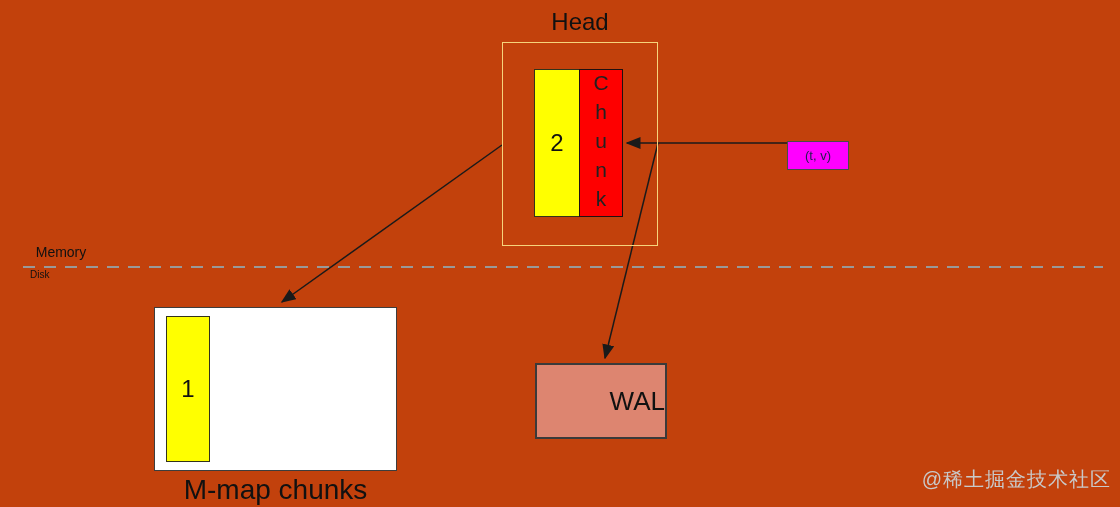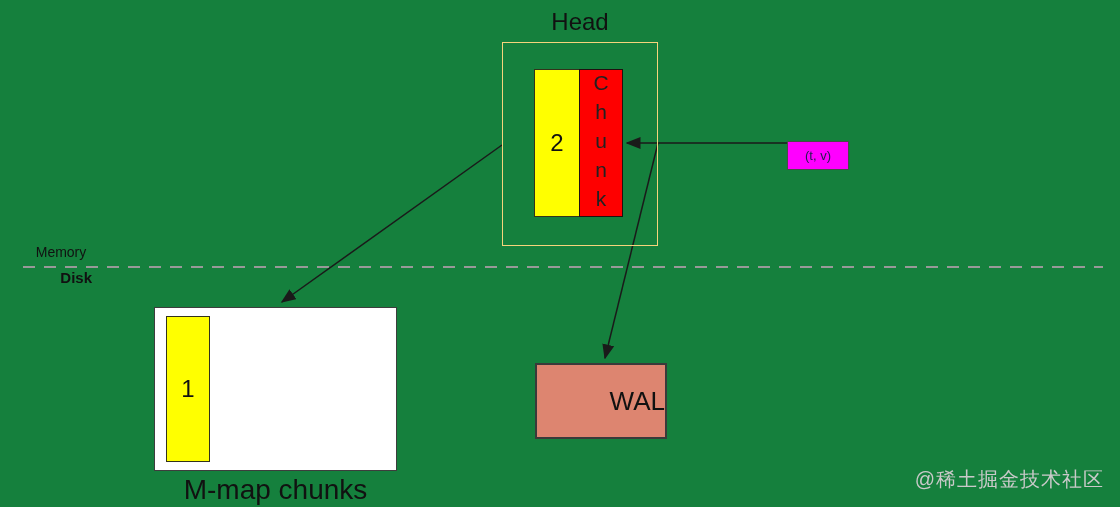--- a/index.html
+++ b/index.html
@@ -5,21 +5,21 @@
   html, body {
     margin: 0;
     padding: 0;
     background: #ffffff;
     font-family: "Liberation Sans", sans-serif;
   }
   #canvas {
     position: relative;
     width: 1120px;
     height: 507px;
-    background: #15803d;
+    background: #c2410c;
     overflow: hidden;
   }
   .abs { position: absolute; }
 
   
   .head-title {
     left: 500px; top: 8px; width: 160px;
     text-align: center;
     font-size: 24px;
     color: #111111;
@@ -65,22 +65,22 @@
   }
 
   
   .memory-label {
     left: 30px; top: 244px; width: 62px;
     text-align: center;
     font-size: 14px; color: #111111;
   }
   .disk-label {
     left: 30px; top: 269px; width: 62px;
-    text-align: right;
-    font-size: 15px; color: #111111; font-weight: bold;
+    text-align: left;
+    font-size: 10px; color: #111111;
   }
 
   
   .mmap-box {
     left: 154px; top: 307px; width: 243px; height: 164px;
     border: 1.5px solid #3d3d3d;
     box-sizing: border-box;
     background: #ffffff;
   }
   .chunk-yellow-1 {
@@ -102,21 +102,21 @@
     left: 535px; top: 363px; width: 132px; height: 76px;
     background: #dd8570;
     border: 2px solid #3a3a3a;
     box-sizing: border-box;
     display: flex; align-items: center; justify-content: flex-end;
     font-size: 26px; color: #111111;
   }
 
   
   .watermark {
-    right: 16px; top: 466px;
+    right: 9px; top: 466px;
     font-size: 20px;
     color: #c9c9c9;
     letter-spacing: 1px;
   }
 
   
   .overlay {
     position: absolute;
     left: 0; top: 0;
     width: 1120px; height: 507px;

